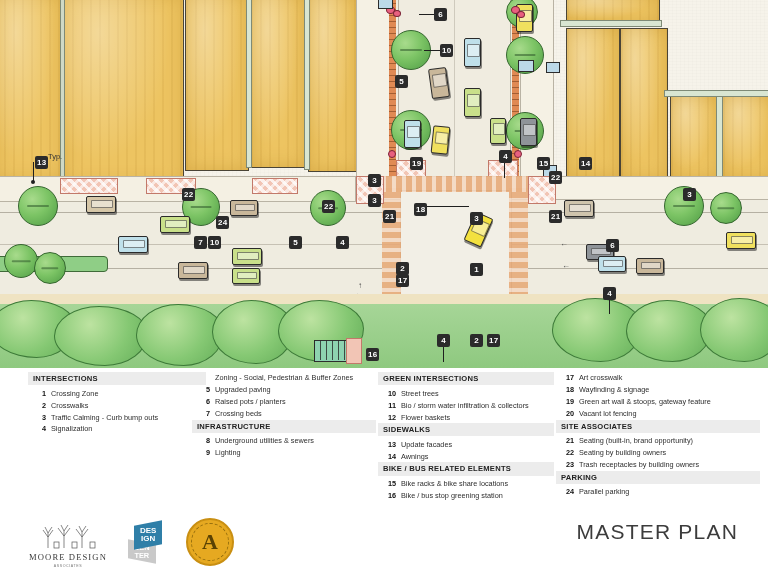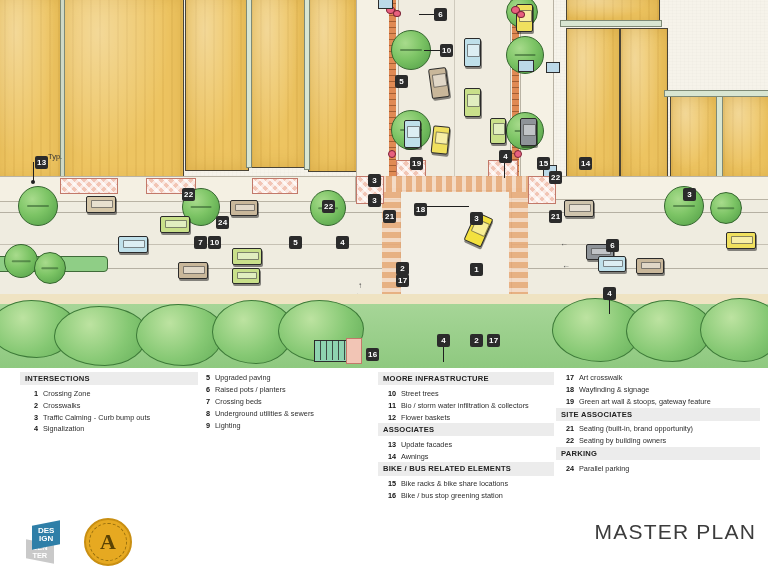--- a/index.html
+++ b/index.html
@@ -213,21 +213,21 @@
     display:flex;align-items:center;justify-content:center;
   }
   .logo-seal .ring{
     position:absolute;inset:3px;border-radius:50%;border:1.4px dashed #7a5a07;opacity:.75;
   }
   .logo-seal .mono{
     font-family:"Liberation Serif", serif;font-size:22px;color:#5a4204;font-weight:bold;
     line-height:22px;
   }
 
-  .title-wrap{position:absolute;right:12px;top:12px;text-align:left;}
+  .title-wrap{position:absolute;right:30px;top:12px;text-align:left;}
   .t-main{
     font-size:21px;color:#3c3c3c;letter-spacing:1.2px;line-height:24px;
     font-family:"Liberation Sans", sans-serif;
   }
   .t-sub{
     font-size:13.5px;color:#3c3c3c;letter-spacing:.4px;line-height:17px;
     margin-top:1px;
   }
 </style>
 </head>
@@ -418,76 +418,81 @@
 
     <div class="leadline" style="left:419px;top:14px;width:16px;height:1px;"></div>
     <div class="leadline" style="left:424px;top:50px;width:16px;height:1px;"></div>
     <div class="leadline" style="left:421px;top:206px;width:48px;height:1px;"></div>
     <div class="leadline" style="left:443px;top:340px;width:1px;height:22px;"></div>
     <div class="leadline" style="left:609px;top:292px;width:1px;height:22px;"></div>
     <div class="leadline" style="left:504px;top:156px;width:1px;height:22px;"></div>
   </div>
 
   <div id="legend">
-    <div class="lcol" id="lcol-0" style="left:20px;width:178px;">
+    <div class="lcol" id="lcol-0" style="left:28px;width:178px;">
         <div class="sec">INTERSECTIONS</div>
         <div class="row">
           <span class="num">1</span>
           <span class="lbl">Crossing Zone</span>
         </div>
         <div class="row">
           <span class="num">2</span>
           <span class="lbl">Crosswalks</span>
         </div>
         <div class="row">
           <span class="num">3</span>
           <span class="lbl">Traffic Calming - Curb bump outs</span>
         </div>
         <div class="row">
           <span class="num">4</span>
           <span class="lbl">Signalization</span>
         </div>
       </div>
     <div class="lcol" id="lcol-1" style="left:192px;width:184px;">
+        <div class="row noidx">
+          <span class="num">0</span>
+          <span class="lbl">Zoning - Social, Pedestrian &amp; Buffer Zones</span>
+        </div>
         <div class="row">
           <span class="num">5</span>
           <span class="lbl">Upgraded paving</span>
         </div>
         <div class="row">
           <span class="num">6</span>
           <span class="lbl">Raised pots / planters</span>
         </div>
         <div class="row">
           <span class="num">7</span>
           <span class="lbl">Crossing beds</span>
         </div>
+        <div class="sec">INFRASTRUCTURE</div>
         <div class="row">
           <span class="num">8</span>
           <span class="lbl">Underground utilities &amp; sewers</span>
         </div>
         <div class="row">
           <span class="num">9</span>
           <span class="lbl">Lighting</span>
         </div>
       </div>
     <div class="lcol" id="lcol-2" style="left:378px;width:176px;">
-        <div class="sec">MOORE INFRASTRUCTURE</div>
+        <div class="sec">GREEN INTERSECTIONS</div>
         <div class="row">
           <span class="num">10</span>
           <span class="lbl">Street trees</span>
         </div>
         <div class="row">
           <span class="num">11</span>
           <span class="lbl">Bio / storm water infiltration &amp; collectors</span>
         </div>
         <div class="row">
           <span class="num">12</span>
           <span class="lbl">Flower baskets</span>
         </div>
-        <div class="sec">ASSOCIATES</div>
+        <div class="sec">SIDEWALKS</div>
         <div class="row">
           <span class="num">13</span>
           <span class="lbl">Update facades</span>
         </div>
         <div class="row">
           <span class="num">14</span>
           <span class="lbl">Awnings</span>
         </div>
         <div class="sec">BIKE / BUS RELATED ELEMENTS</div>
         <div class="row">
@@ -505,40 +510,62 @@
           <span class="lbl">Art crosswalk</span>
         </div>
         <div class="row">
           <span class="num">18</span>
           <span class="lbl">Wayfinding &amp; signage</span>
         </div>
         <div class="row">
           <span class="num">19</span>
           <span class="lbl">Green art wall &amp; stoops, gateway feature</span>
         </div>
+        <div class="row">
+          <span class="num">20</span>
+          <span class="lbl">Vacant lot fencing</span>
+        </div>
         <div class="sec">SITE ASSOCIATES</div>
         <div class="row">
           <span class="num">21</span>
           <span class="lbl">Seating (built-in, brand opportunity)</span>
         </div>
         <div class="row">
           <span class="num">22</span>
           <span class="lbl">Seating by building owners</span>
         </div>
+        <div class="row">
+          <span class="num">23</span>
+          <span class="lbl">Trash receptacles by building owners</span>
+        </div>
         <div class="sec">PARKING</div>
         <div class="row">
           <span class="num">24</span>
           <span class="lbl">Parallel parking</span>
         </div>
       </div>
   </div>
 
   <div id="footer">
     <div class="logos">
 
+      <div class="logo-moore">
+        <svg class="trees" viewBox="0 0 60 30">
+          <g stroke="#555" stroke-width="0.7" fill="none">
+            <path d="M10 29 L10 14 M10 18 L5 11 M10 18 L15 11 M10 14 L7 8 M10 14 L14 8"></path>
+            <path d="M26 29 L26 12 M26 17 L20 9 M26 17 L32 9 M26 12 L23 6 M26 12 L30 6"></path>
+            <path d="M44 29 L44 13 M44 18 L38 10 M44 18 L50 10 M44 13 L41 7 M44 13 L48 7"></path>
+            <rect x="16" y="23" width="5" height="6"></rect>
+            <rect x="34" y="23" width="5" height="6"></rect>
+            <rect x="52" y="23" width="5" height="6"></rect>
+          </g>
+        </svg>
+        <div class="mtext">MOORE DESIGN</div>
+        <div class="msub">ASSOCIATES</div>
+      </div>
 
       <div class="logo-dc">
         <div class="box2">
           <span><span>CEN</span><br><span>TER</span></span>
         </div>
         <div class="box1">
           <span><span>DES</span><br><span>IGN</span></span>
         </div>
       </div>
 

